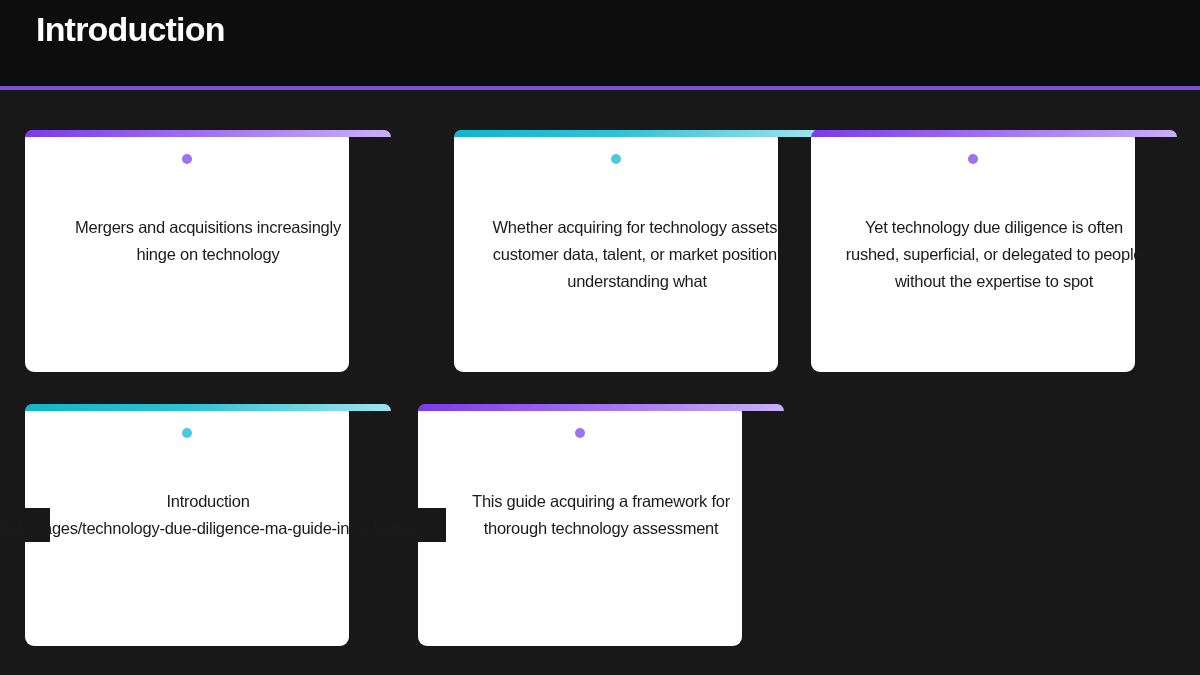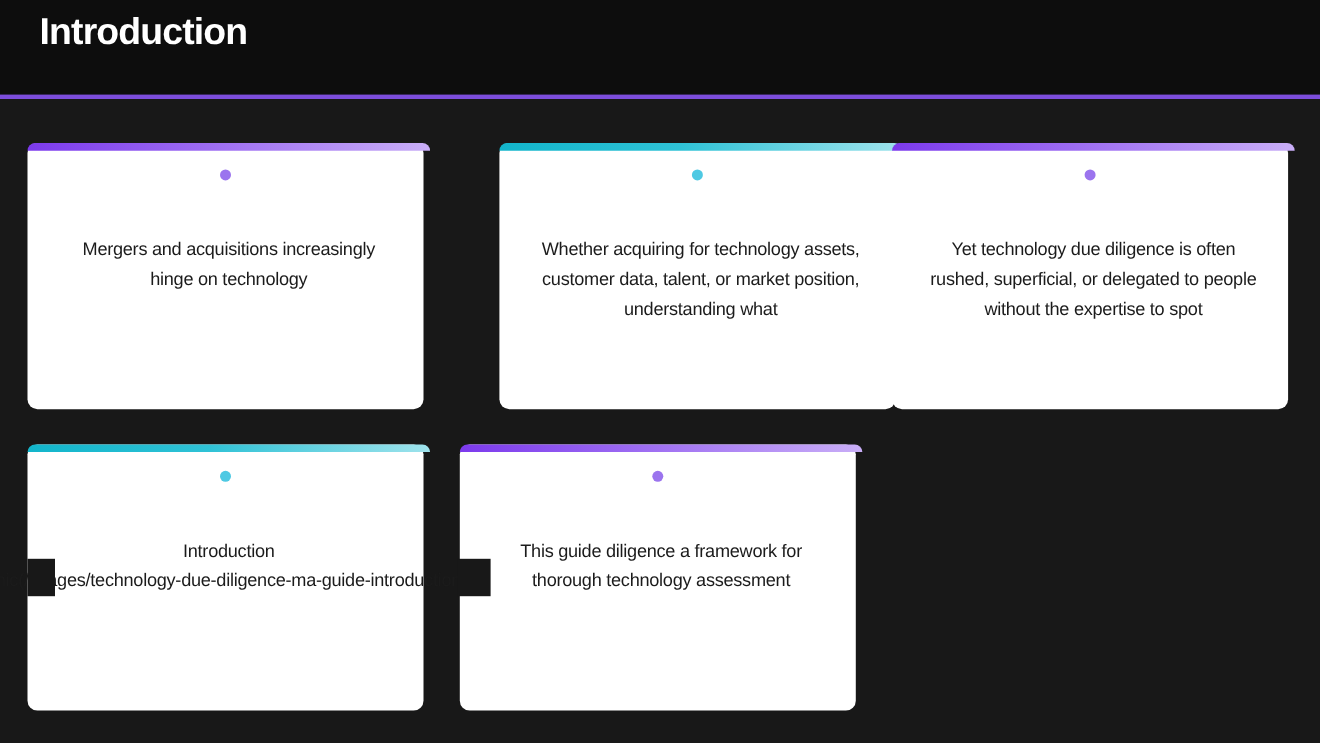--- a/index.html
+++ b/index.html
@@ -48,21 +48,21 @@
   
   #card-grid {
     position: absolute;
     left: 25px;
     top: 130px;
     width: 1150px;
     height: 520px;
   }
   .card {
     position: absolute;
-    width: 360px;
+    width: 324px;
     height: 242px;
     background: #ffffff;
     border-radius: 9px;
     box-sizing: border-box;
     overflow: visible;
   }
   .card-accent {
     position: absolute;
     left: 0;
     top: 0;
@@ -166,19 +166,19 @@
     <div class="card-dot dot-teal"></div>
     <div class="card-text overflow-text">
       <span>Introduction</span>
       <span class="ov-line">Graphic(/images/technology-due-diligence-ma-guide-introduction.png)</span>
     </div>
   </div>
 
   <div class="card" id="card-4">
     <div class="card-accent accent-purple"></div>
     <div class="card-dot dot-purple"></div>
-    <div class="card-text">This guide diligence a framework for thorough technology assessment</div>
+    <div class="card-text">This guide acquiring a framework for thorough technology assessment</div>
   </div>
 
   <div class="overflow-mask" id="mask-left"></div>
   <div class="overflow-mask" id="mask-right"></div>
 
 </div>
 
 </body></html>

